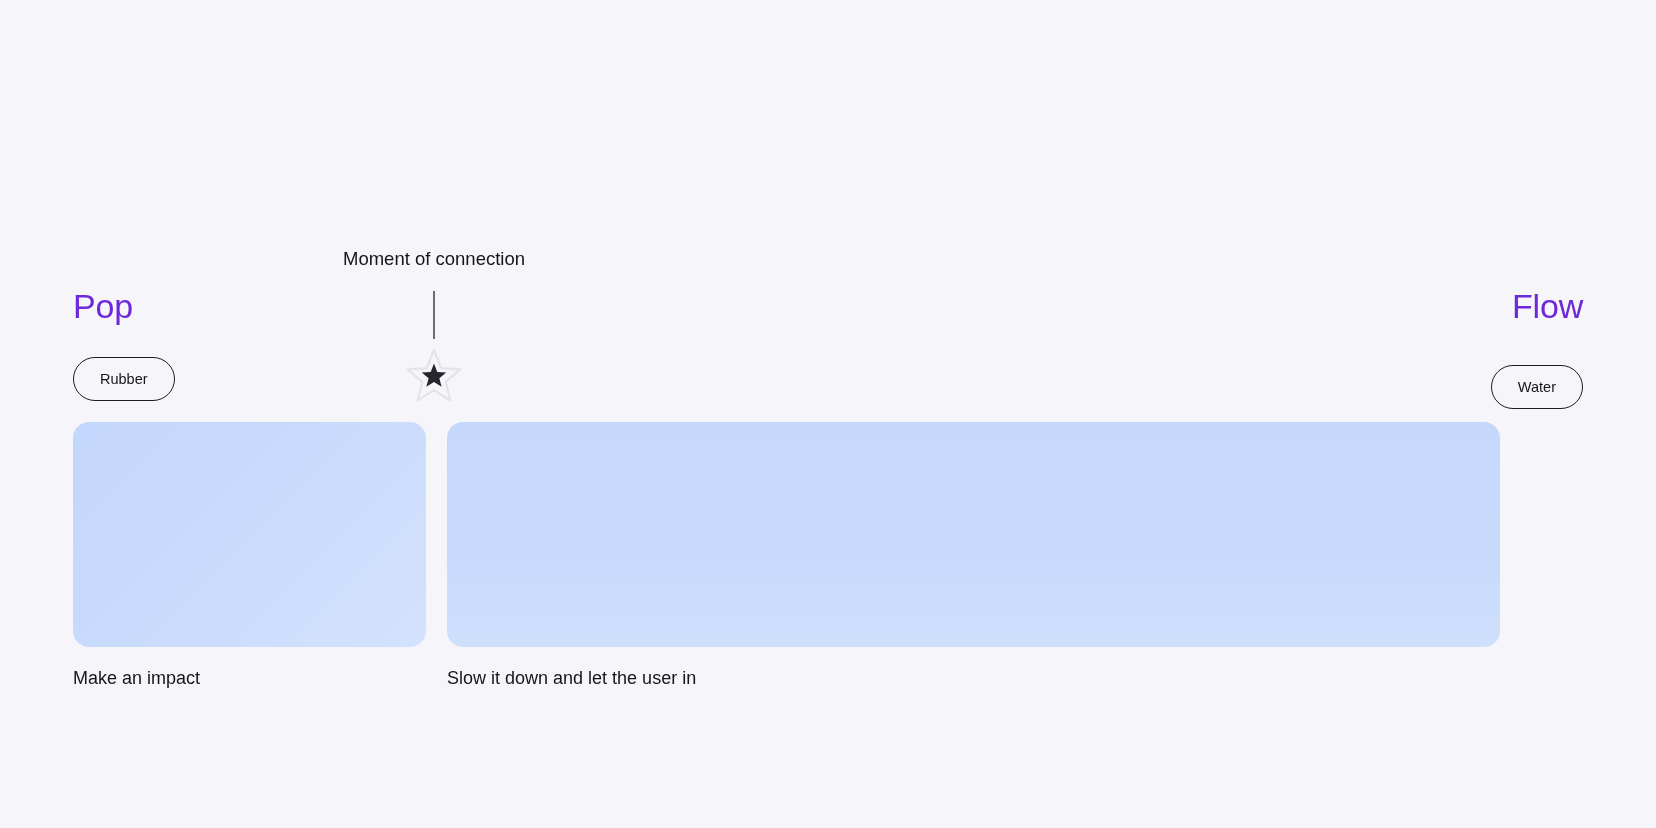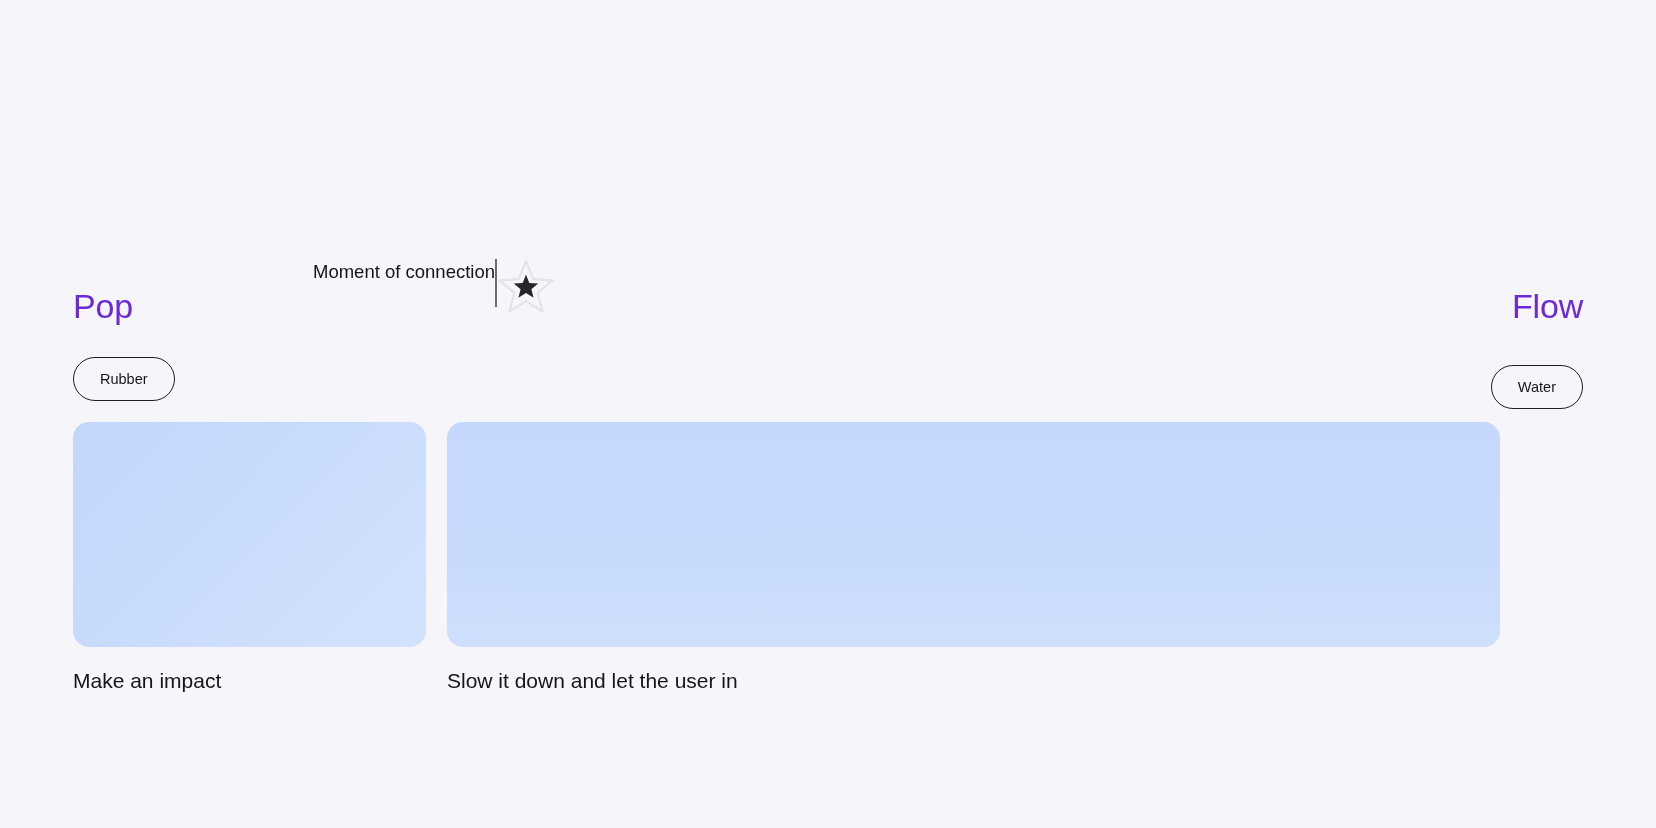--- a/index.html
+++ b/index.html
@@ -43,21 +43,21 @@
   #pill-left  { left:73px;  top:357px; }
   #pill-right { right:73px; top:365px; }
 
   
   #center-marker {
     position:absolute;
     left:434px;
     top:250px;
     transform:translateX(-50%);
     display:flex;
-    flex-direction:row;
+    flex-direction:column;
     align-items:center;
   }
   #center-marker-label {
     font-size:18.5px;
     color:#15151a;
     white-space:nowrap;
     line-height:1;
     margin-bottom:22px;
   }
   #center-marker-line {
@@ -99,21 +99,21 @@
   
   #captions {
     position:absolute;
     left:73px;
     top:668px;
     width:1427px;
     display:flex;
     gap:21px;
   }
   .caption {
-    font-size:21px;
+    font-size:18px;
     color:#15151a;
     white-space:nowrap;
     line-height:1.2;
   }
   #caption-pop  { width:353px; }
   #caption-flow { flex:1; }
 </style>
 </head>
 <body>
 

